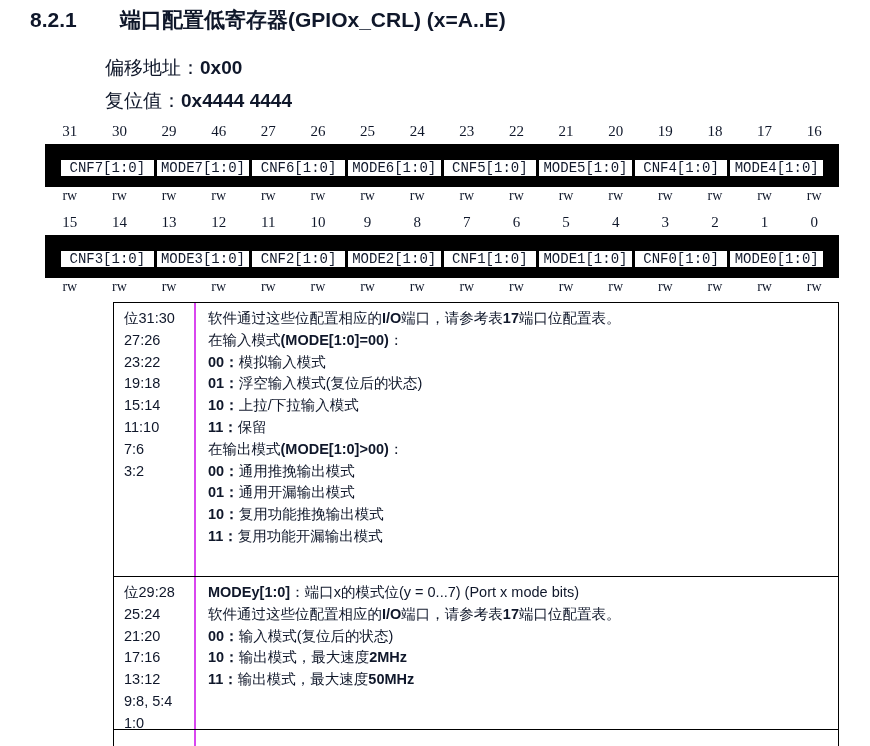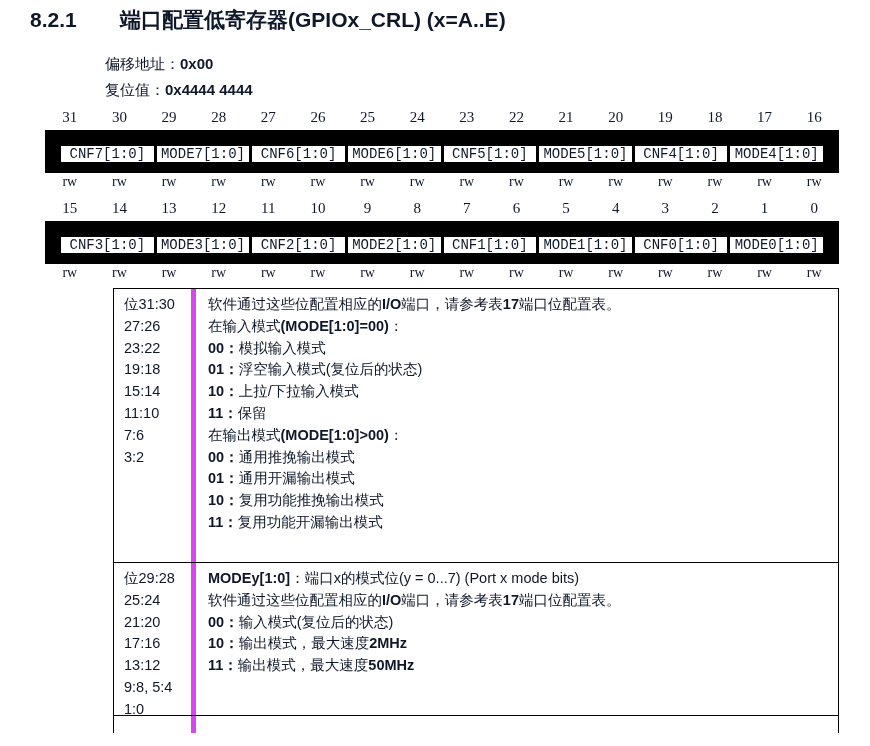--- a/index.html
+++ b/index.html
@@ -5,21 +5,21 @@
   html,body { margin:0; padding:0; background:#fff; }
   .page {
     position:relative; width:870px; height:746px; overflow:hidden;
     background:#ffffff; color:#0f172a;
     font-family:"Liberation Sans", sans-serif;
   }
   
   .title-row { padding-top:6px; margin-left:30px; font-size:21px; font-weight:bold; white-space:nowrap; }
   .sec-num { display:inline-block; width:90px; }
   
-  .meta-line { margin-left:105px; font-size:15px; }
+  .meta-line { margin-left:105px; font-size:19px; }
   .meta-offset { margin-top:21px; }
   .meta-reset { margin-top:7px; }
   .meta-line .val { font-weight:bold; }
   
   .reg-group { margin-left:45px; width:794px; }
   .bits-row {
     display:grid; grid-template-columns:repeat(16,1fr);
     text-align:center; font-family:"Liberation Serif", serif;
     font-size:15px; height:18px; line-height:18px; margin-top:8px;
   }
@@ -41,21 +41,21 @@
   .desc-table { margin-left:113px; margin-top:6px; width:726px; border-top:1px solid #000; }
   .desc-row {
     display:grid; grid-template-columns:82px 1fr;
     border:1px solid #000; border-top:none; box-sizing:border-box;
   }
   .desc-row + .desc-row { border-top:none; }
   .row-cnf  { height:274px; }
   .row-mode { height:153px; }
   .row-partial { height:17px; border-bottom:none; }
   .bit-col {
-    border-right:5px solid #d946ef; box-sizing:border-box;
+    border-right:2px solid #d946ef; box-sizing:border-box;
     padding:5px 2px 0 10px; font-size:14.5px; line-height:21.8px;
     overflow:hidden; white-space:nowrap;
   }
   .desc-col {
     box-sizing:border-box; padding:5px 6px 0 12px;
     font-size:14.5px; line-height:21.8px; overflow:hidden; white-space:nowrap;
   }
   .bit-line, .desc-line { display:block; }
 </style>
 </head>
@@ -72,21 +72,21 @@
   </div>
   <div class="meta-line meta-reset">
     <span>复位值：</span><span class="val">0x4444 4444</span>
   </div>
 
   <div class="reg-group">
     <div class="bits-row">
         <div class="bit-num">31</div>
         <div class="bit-num">30</div>
         <div class="bit-num">29</div>
-        <div class="bit-num">28</div>
+        <div class="bit-num">46</div>
         <div class="bit-num">27</div>
         <div class="bit-num">26</div>
         <div class="bit-num">25</div>
         <div class="bit-num">24</div>
         <div class="bit-num">23</div>
         <div class="bit-num">22</div>
         <div class="bit-num">21</div>
         <div class="bit-num">20</div>
         <div class="bit-num">19</div>
         <div class="bit-num">18</div>

